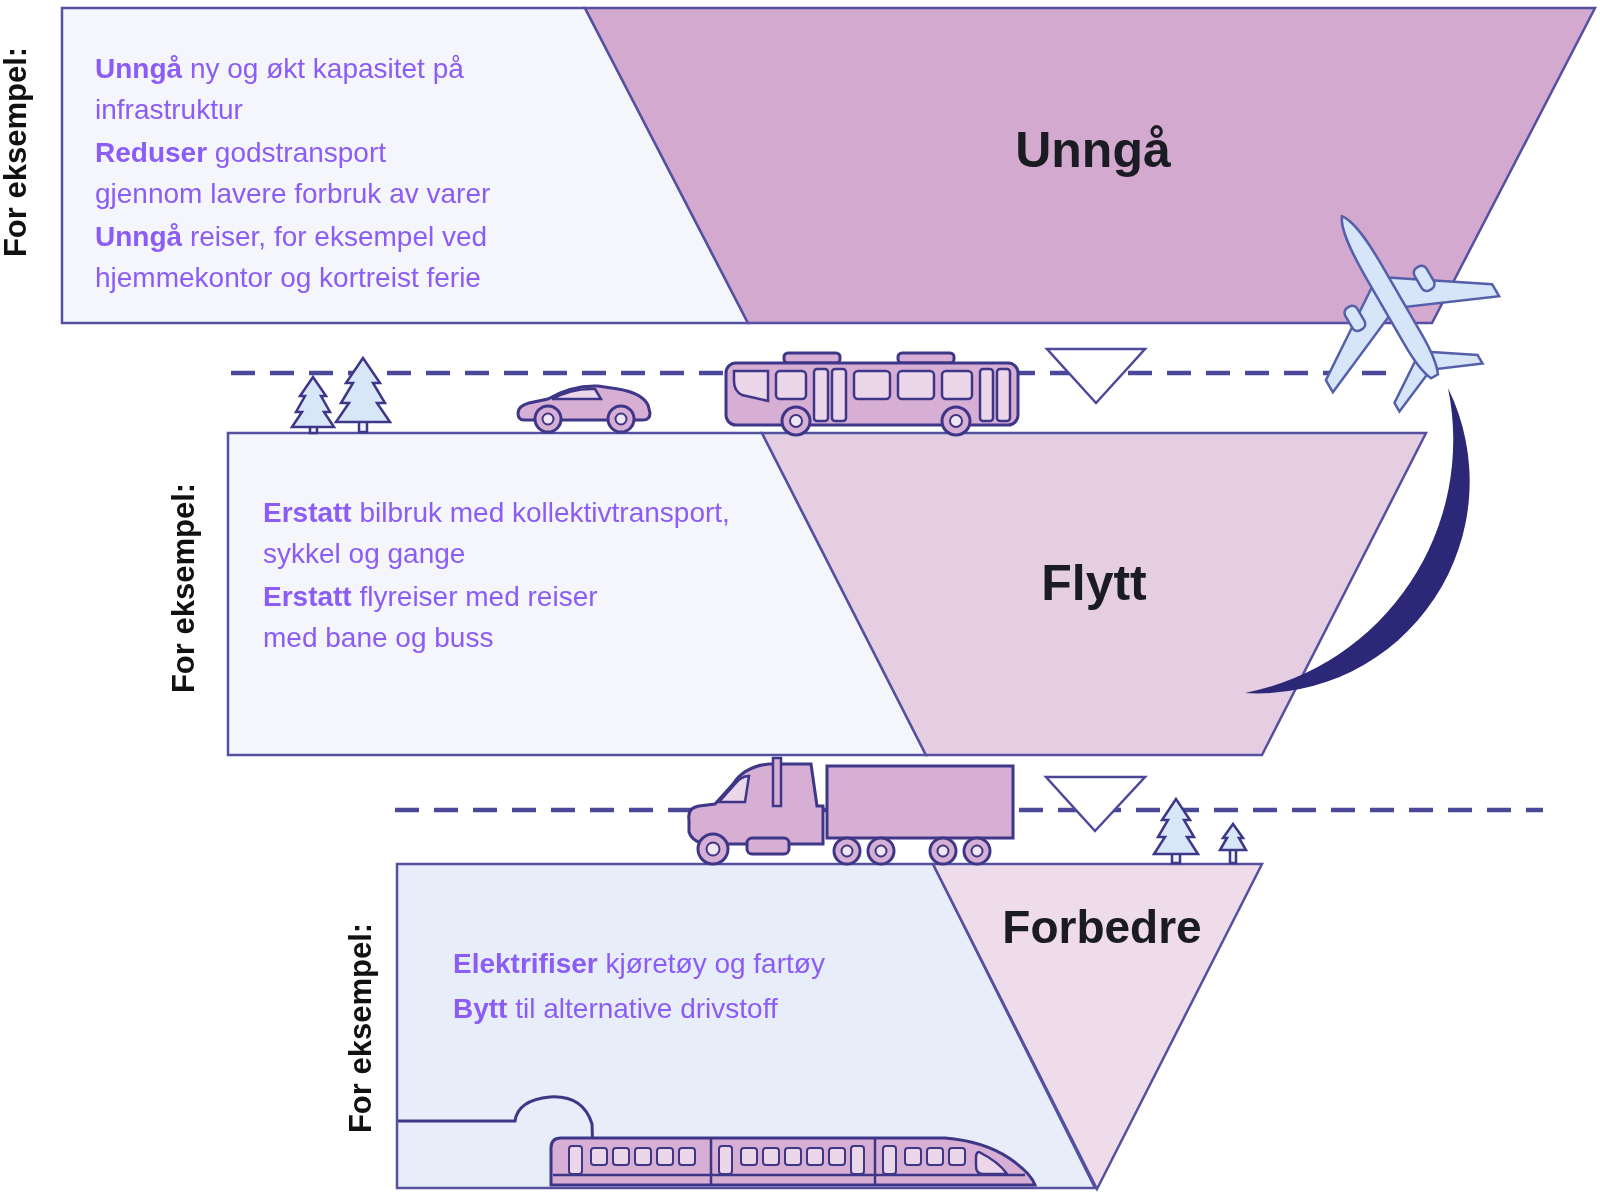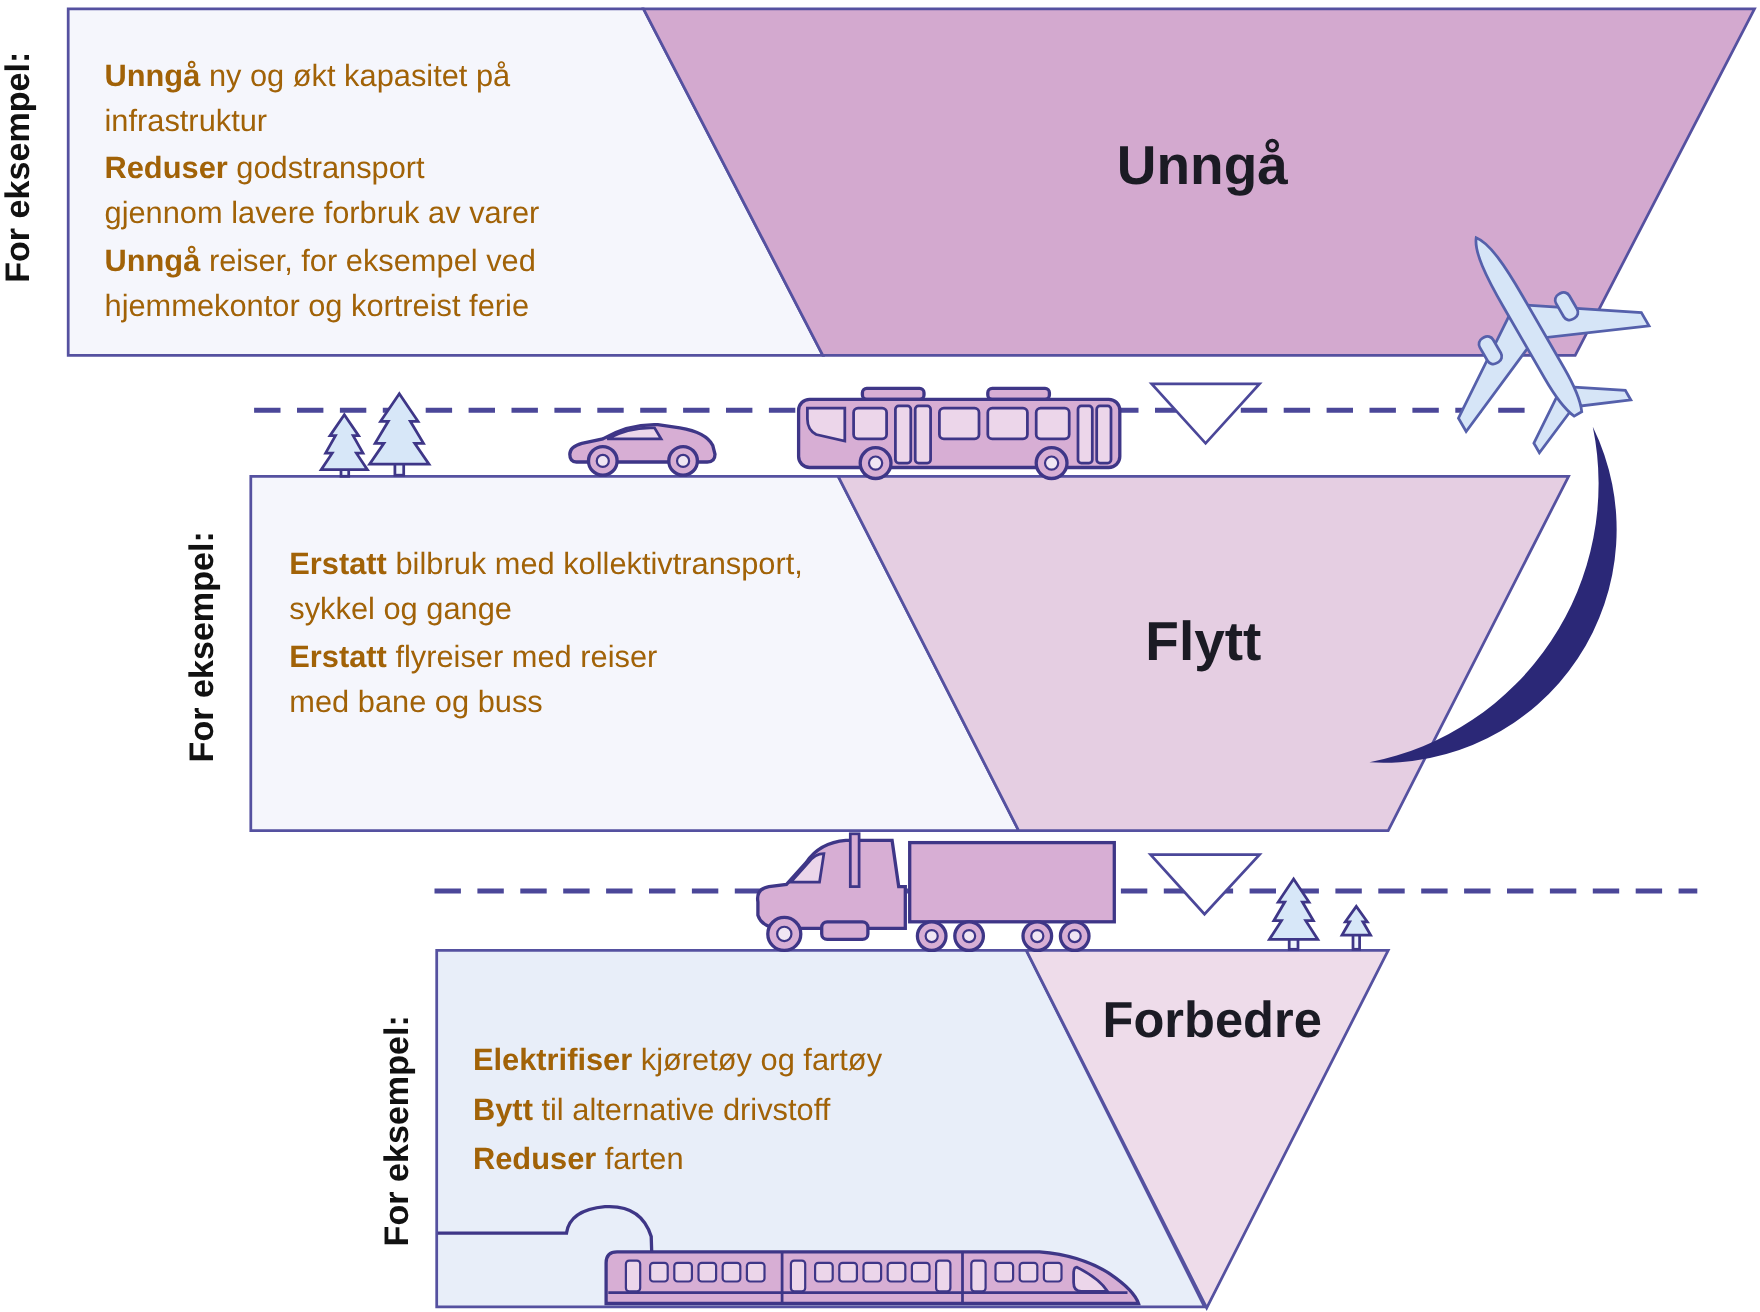--- a/index.html
+++ b/index.html
@@ -1,22 +1,22 @@
 <!DOCTYPE html>
 <html><head>
 <meta charset="utf-8">
 <style>
   html,body{margin:0;padding:0;background:#ffffff;}
   #stage{position:relative;width:1600px;height:1193px;background:#ffffff;overflow:hidden;
          font-family:"Liberation Sans", sans-serif;}
   #diagram-svg{position:absolute;left:0;top:0;}
-  .tb{position:absolute;z-index:5;color:#a16207;font-size:28px;line-height:41px;width:640px;}
+  .tb{position:absolute;z-index:5;color:#8b5cf6;font-size:28px;line-height:41px;width:640px;}
   .tb p{margin:0 0 2px 0;}
   .tb b{font-weight:700;}
-  #tb3{line-height:43px;}
+  #tb3{line-height:43px;margin-left:23px;}
   .funnel-title{font-weight:700;fill:#1b1b24;}
   .side-label{font-weight:700;fill:#111111;font-size:31px;}
 </style>
 </head>
 <body>
 
 <div id="stage">
 
 <svg id="diagram-svg" viewBox="0 0 1600 1193" width="1600" height="1193">
 
@@ -153,16 +153,15 @@
 </div>
 
 <div class="tb" id="tb2" style="left:263px; top:492px;">
   <p><b>Erstatt</b><span> bilbruk med kollektivtransport,</span><br><span>sykkel og gange</span></p>
   <p><b>Erstatt</b><span> flyreiser med reiser</span><br><span>med bane og buss</span></p>
 </div>
 
 <div class="tb" id="tb3" style="left:430px; top:942px;">
   <p><b>Elektrifiser</b><span> kjøretøy og fartøy</span></p>
   <p><b>Bytt</b><span> til alternative drivstoff</span></p>
-  <p><b>Reduser</b><span> farten</span></p>
 </div>
 
 </div>
 
 </body></html>

